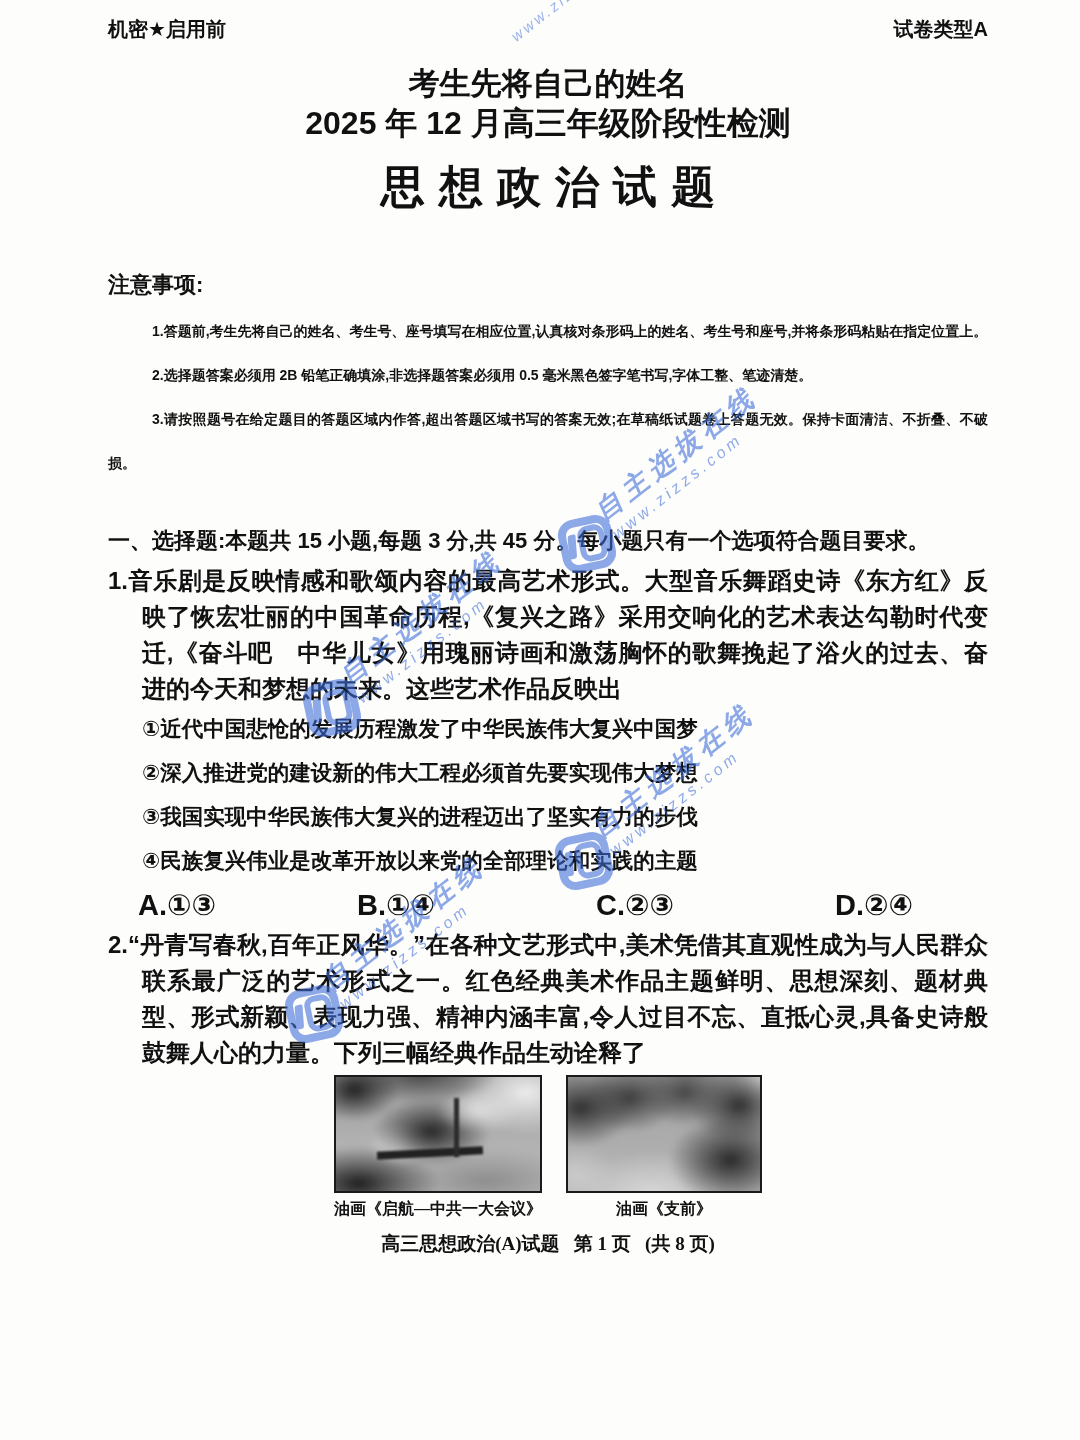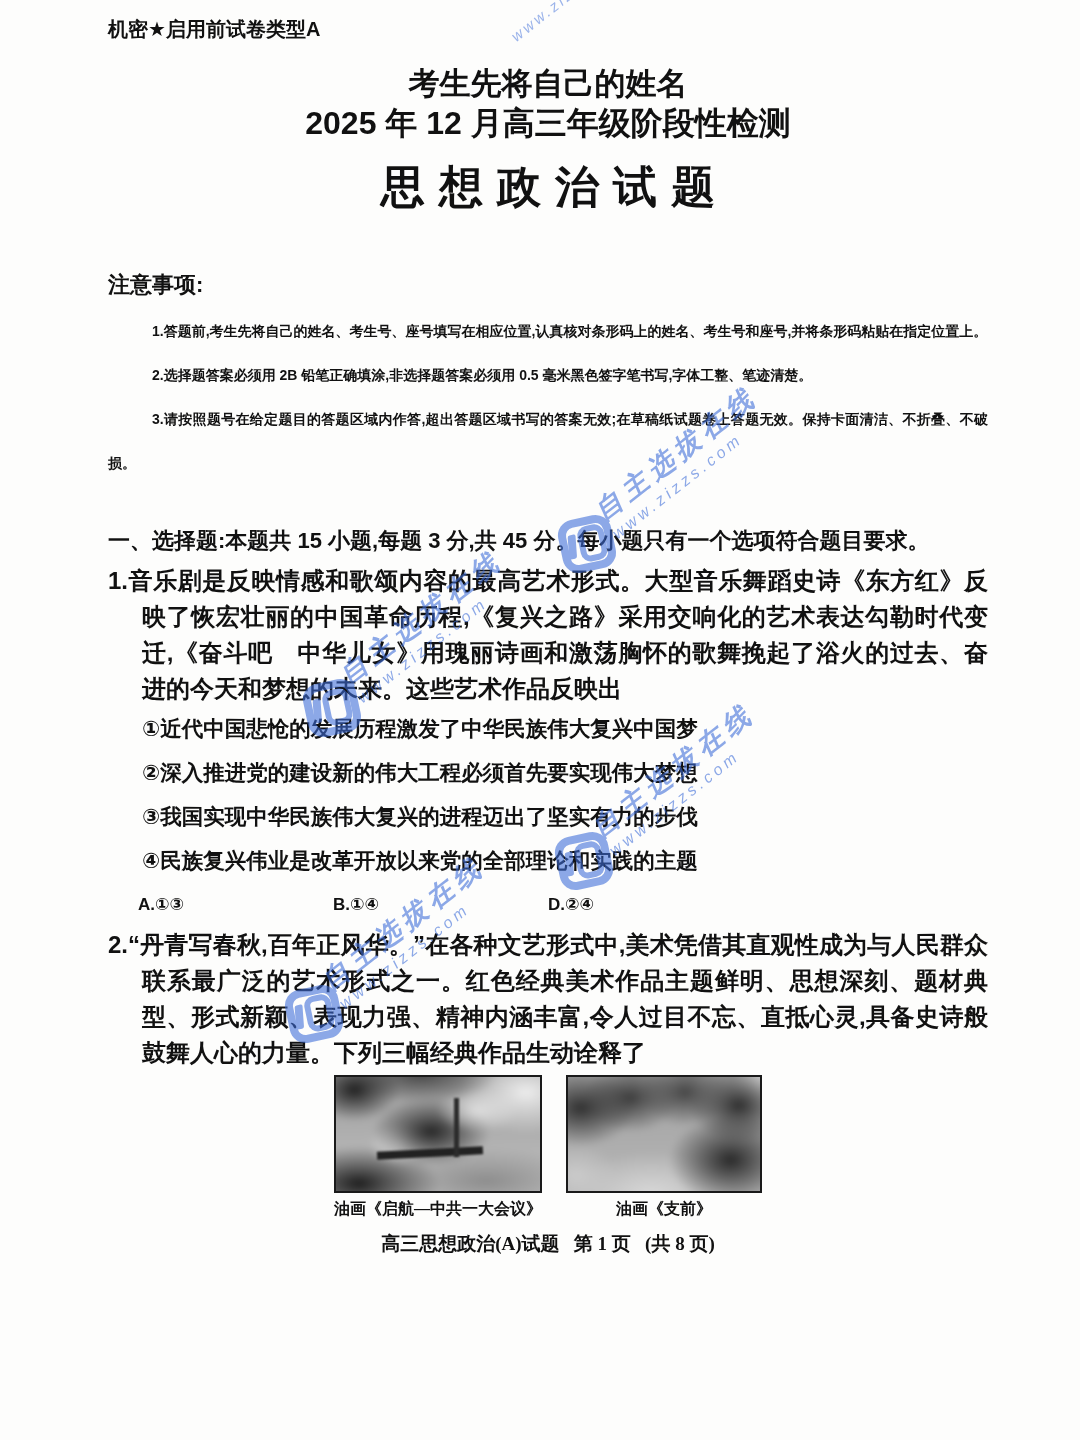--- a/index.html
+++ b/index.html
@@ -6,41 +6,41 @@
   * { margin:0; padding:0; box-sizing:border-box; }
   html,body { background:#888; }
   .page {
     position:relative; width:1080px; height:1440px; margin:0 auto;
     background:#fdfdfc; color:var(--ink); overflow:hidden;
     font-family:"Liberation Sans","DejaVu Sans",sans-serif;
   }
   .content { padding:16px 92px 0 108px; }
 
   
-  .header-row { display:flex; font-size:20px; font-weight:700; }
+  .header-row { display:flex; justify-content:space-between; font-size:20px; font-weight:700; }
 
   
   .title-block { text-align:center; margin-top:22px; }
   .org-title   { font-size:31px; font-weight:700; line-height:38px; }
   .exam-session{ font-size:32px; font-weight:700; line-height:40px; }
   .subject-title{ font-size:44px; font-weight:700; line-height:56px; margin-top:16px;
                   letter-spacing:0.32em; text-indent:0.32em; }
 
   
   .notice-heading { margin-top:54px; font-size:22px; font-weight:700; line-height:32px; }
   .notice-body { margin-top:8px; }
   .notice-body p { font-size:14px; font-weight:600; line-height:44px;
                    text-align:justify; text-indent:44px; }
 
   
   .section-heading { margin-top:34px; font-size:22px; font-weight:700; line-height:44px; }
   .q-stem { font-size:24px; font-weight:700; line-height:36px; text-align:justify;
             padding-left:34px; text-indent:-34px; }
   .sub-item { font-size:21.5px; font-weight:600; line-height:44px; padding-left:34px; }
-  .choices { display:flex; padding-left:30px; font-size:17px; font-weight:600; line-height:44px; }
+  .choices { display:flex; padding-left:30px; font-size:29px; font-weight:600; line-height:44px;gap:24px; }
   .choices span:nth-child(1){ width:195px; }
   .choices span:nth-child(2){ width:215px; }
   .choices span:nth-child(3){ width:215px; }
 
   
   .images-row { display:flex; justify-content:center; gap:24px; margin-top:4px; }
   .figure { text-align:center; }
   .paint { position:relative; height:118px; border:2px solid #1a1a1a; background:#b3b3b3; overflow:hidden; }
   .f1 .paint{ width:208px; } .f2 .paint{ width:192px; } .f3 .paint{ width:196px; }
   .tex { position:absolute; inset:-8px; filter:blur(3px); }
@@ -162,20 +162,21 @@
 
     <div>
       <div class="q-stem"><span>1.</span><span>音乐剧是反映情感和歌颂内容的最高艺术形式。大型音乐舞蹈史诗《东方红》反映了恢宏壮丽的中国革命历程,《复兴之路》采用交响化的艺术表达勾勒时代变迁,《奋斗吧　中华儿女》用瑰丽诗画和激荡胸怀的歌舞挽起了浴火的过去、奋进的今天和梦想的未来。这些艺术作品反映出</span></div>
       <div class="sub-item">①近代中国悲怆的发展历程激发了中华民族伟大复兴中国梦</div>
       <div class="sub-item">②深入推进党的建设新的伟大工程必须首先要实现伟大梦想</div>
       <div class="sub-item">③我国实现中华民族伟大复兴的进程迈出了坚实有力的步伐</div>
       <div class="sub-item">④民族复兴伟业是改革开放以来党的全部理论和实践的主题</div>
       <div class="choices">
         <span>A.①③</span>
         <span>B.①④</span>
+        <span>C.②③</span>
         <span>D.②④</span>
       </div>
     </div>
 
     <div>
       <div class="q-stem"><span>2.</span><span>“丹青写春秋,百年正风华。”在各种文艺形式中,美术凭借其直观性成为与人民群众联系最广泛的艺术形式之一。红色经典美术作品主题鲜明、思想深刻、题材典型、形式新颖、表现力强、精神内涵丰富,令人过目不忘、直抵心灵,具备史诗般鼓舞人心的力量。下列三幅经典作品生动诠释了</span></div>
       <div class="images-row">
         <div class="figure f1">
           <div class="paint p1">
             <div class="tex"></div>

